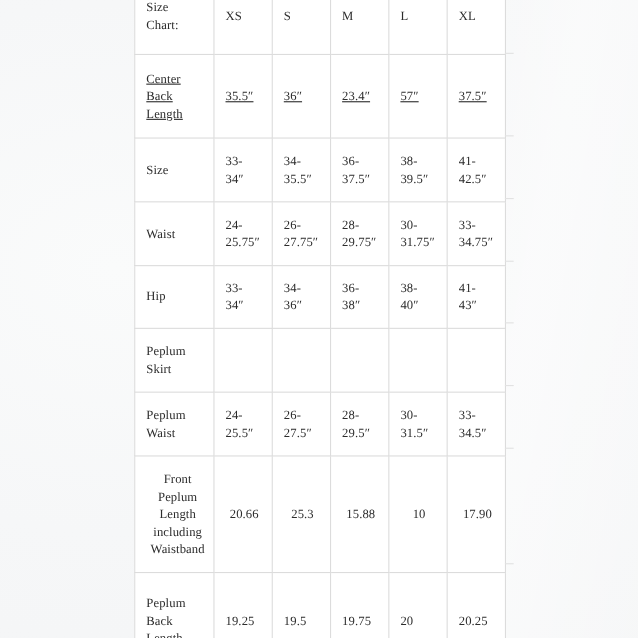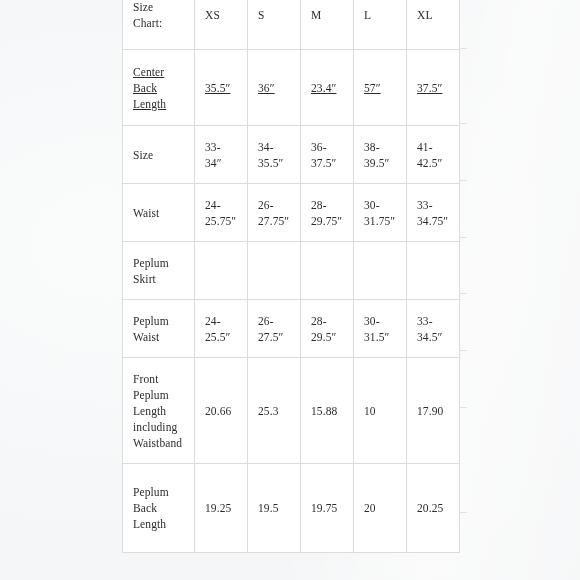--- a/index.html
+++ b/index.html
@@ -76,21 +76,21 @@
   }
 
   
   tr[data-row="header"]   th { height: 68px; }
   tr[data-row="cbl"]      td { height: 75px; text-decoration: underline; }
   tr[data-row="bust"]     td { height: 57px; }
   tr[data-row="waist"]    td { height: 57px; }
   tr[data-row="hip"]      td { height: 56px; }
   tr[data-row="pskirt"]   td { height: 57px; }
   tr[data-row="pwaist"]   td { height: 57px; }
-  tr[data-row="fpl"]      td { height: 105px; }
+  tr[data-row="fpl"]      td { height: 105px; text-align: center; }
   tr[data-row="pbl"]      td { height: 88px; }
 
   
   .rule-stub {
     position: absolute;
     left: 337px;
     width: 8px;
     height: 1px;
     background: #e2e2e2;
     z-index: 3;
@@ -159,20 +159,33 @@
           <td>26-
 27.75″</td>
           <td>28-
 29.75″</td>
           <td>30-
 31.75″</td>
           <td>33-
 34.75″</td>
         </tr>
 
+        <tr data-row="hip">
+          <td class="lbl">Hip</td>
+          <td>33-
+34″</td>
+          <td>34-
+36″</td>
+          <td>36-
+38″</td>
+          <td>38-
+40″</td>
+          <td>41-
+43″</td>
+        </tr>
 
         <tr data-row="pskirt">
           <td class="lbl">Peplum
 Skirt</td>
           <td></td>
           <td></td>
           <td></td>
           <td></td>
           <td></td>
         </tr>

